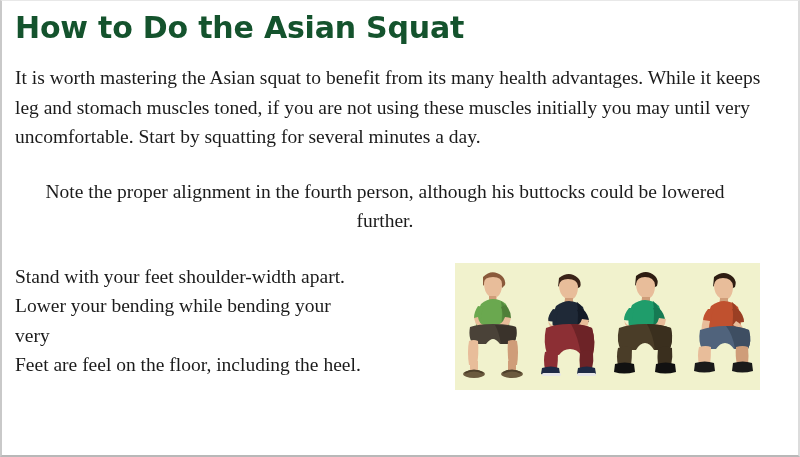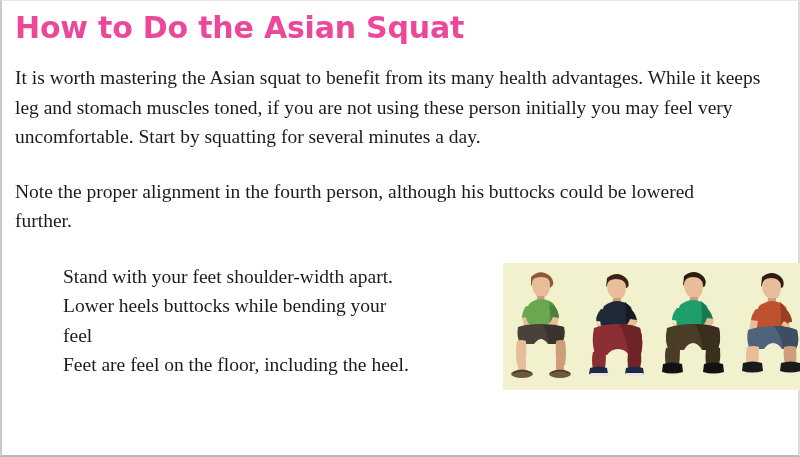--- a/index.html
+++ b/index.html
@@ -34,43 +34,42 @@
     top: 0;
     right: 8px;
     bottom: 0;
   }
 
   .page-title {
     font-family: "DejaVu Sans", "Liberation Sans", sans-serif;
     font-weight: bold;
     font-size: 30px;
     line-height: 36px;
-    color: #ec4899;
+    color: #14532d;
     letter-spacing: -0.2px;
     margin: 0;
     padding-top: 9px;
     white-space: nowrap;
   }
 
   .para {
     font-family: "Liberation Serif", serif;
     font-size: 19.5px;
     line-height: 29.5px;
     color: #1b1b1b;
     margin: 0;
   }
 
   .para-1 { padding-top: 17px; width: 762px; }
-  .para-2 { padding-top: 25px; width: 740px; }
+  .para-2 { padding-top: 25px; width: 740px; text-align: center; }
 
   .lower-block {
     position: relative;
     padding-top: 26px;
     height: 160px;
-    margin-left: 48px;
   }
 
   .steps {
     width: 430px;
   }
   .steps .line {
     font-family: "Liberation Serif", serif;
     font-size: 19.5px;
     line-height: 29.5px;
     color: #1b1b1b;
@@ -90,30 +89,30 @@
   .illustration svg { display: block; }
 </style>
 </head>
 <body>
 
 <div class="page">
   <div class="content">
 
     <h1 class="page-title">How to Do the Asian Squat</h1>
 
-    <p class="para para-1">It is worth mastering the Asian squat to benefit from its many health advantages. While it keeps leg and stomach muscles toned, if you are not using these person initially you may feel very uncomfortable. Start by squatting for several minutes a day.</p>
+    <p class="para para-1">It is worth mastering the Asian squat to benefit from its many health advantages. While it keeps leg and stomach muscles toned, if you are not using these muscles initially you may until very uncomfortable. Start by squatting for several minutes a day.</p>
 
     <p class="para para-2">Note the proper alignment in the fourth person, although his buttocks could be lowered further.</p>
 
     <div class="lower-block">
 
       <div class="steps">
         <div class="line">Stand with your feet shoulder-width apart.</div>
-        <div class="line">Lower heels buttocks while bending your</div>
-        <div class="line">feel</div>
+        <div class="line">Lower your bending while bending your</div>
+        <div class="line">very</div>
         <div class="line">Feet are feel on the floor, including the heel.</div>
       </div>
 
       <div class="illustration">
         <svg width="305" height="127" viewBox="0 0 305 127" xmlns="http://www.w3.org/2000/svg">
 
           <g transform="translate(6,0)">
 
             <path d="M22 14 q9 -9 19 -1 q4 4 3 9 l-3 3 q-2 -7 -9 -7 q-7 0 -10 5 z" fill="#8a5a3b"></path>
 

